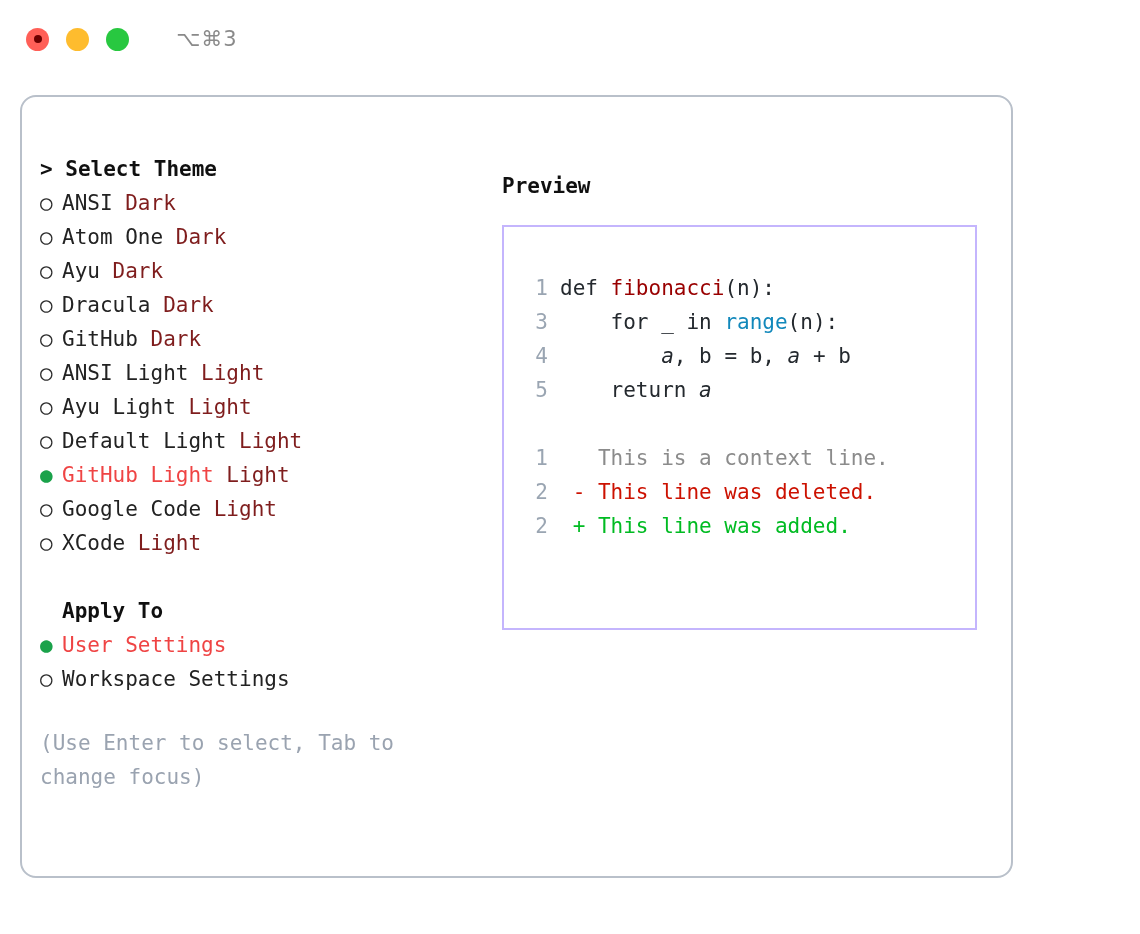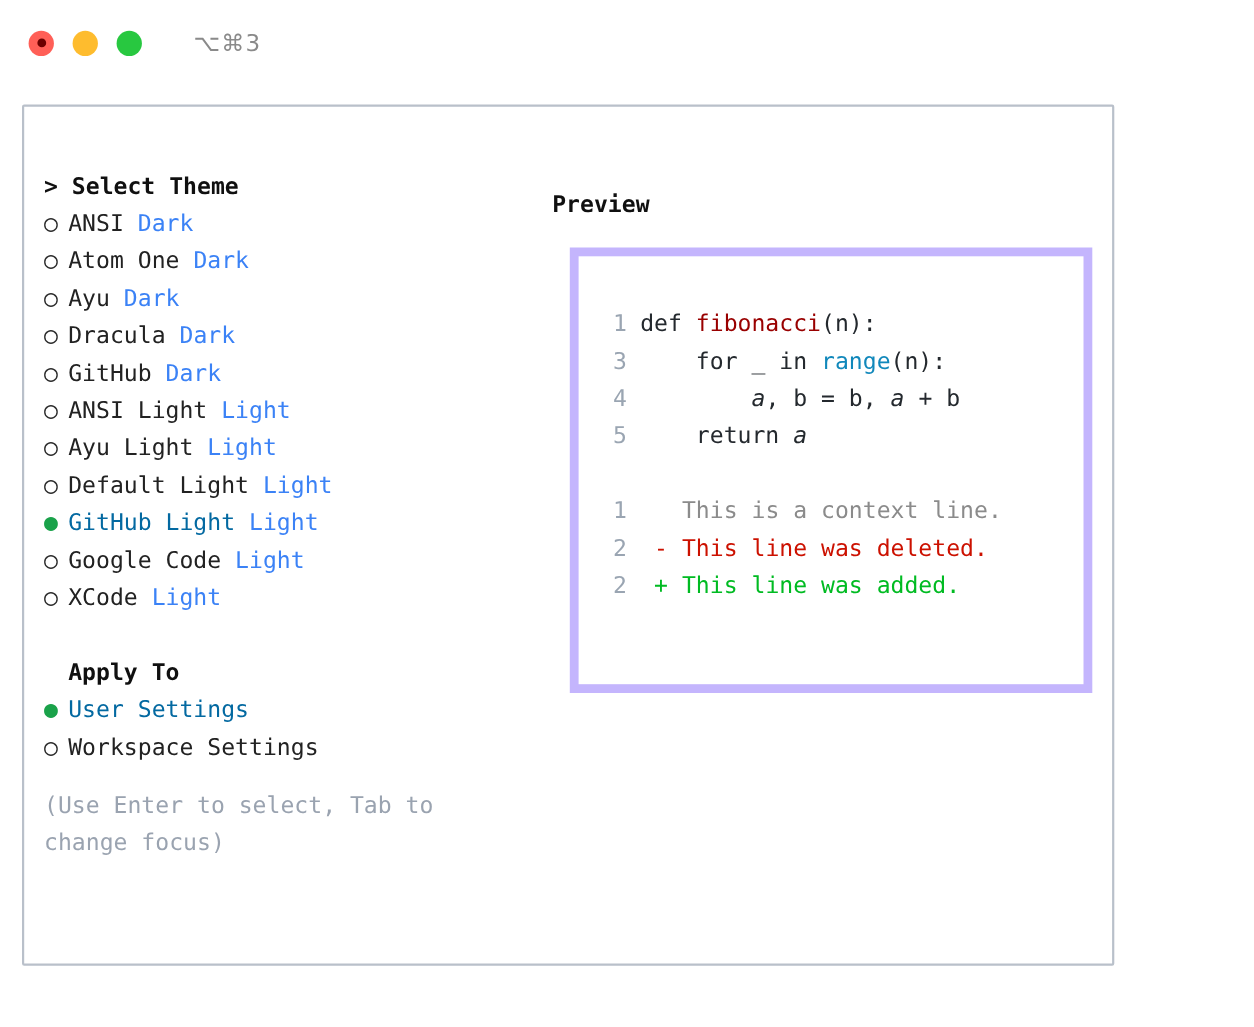--- a/index.html
+++ b/index.html
@@ -57,21 +57,21 @@
   }
 
   
   #panel {
     position: absolute;
     left: 20px;
     top: 95px;
     width: 993px;
     height: 783px;
     border: 2px solid #b9c0ca;
-    border-radius: 2px;
+    border-radius: 16px;
     box-sizing: border-box;
     background: #ffffff;
   }
 
   
   #left-col {
     position: absolute;
     left: 18px;
     top: 55px;
     width: 440px;
@@ -91,27 +91,27 @@
     display: block;
   }
   .marker {
     display: inline-block;
     width: 22px;
     font-size: 21px;
   }
   .marker.filled   { color: #1aa24a; }
   .marker.hollow   { color: #2d2d2d; }
   .opt-name        { color: #222222; }
-  .opt-name.sel    { color: #0369a1; margin-top: 14px; }
-  .opt-variant     { color: #3b82f6; text-align: center; }
+  .opt-name.sel    { color: #ef4444; margin-top: 14px; }
+  .opt-variant     { color: #7f1d1d; text-align: center; }
 
   .spacer-sm { height: 34px; }
 
   #hint-text {
-    margin-top: 19px;
+    margin-top: 30px;
     font-size: 21px;
     line-height: 34px;
     color: #9aa3b0;
     width: 420px;
   }
 
   
   #right-col {
     position: absolute;
     left: 480px;
@@ -121,25 +121,24 @@
   #preview-heading {
     font-size: 21px;
     font-weight: bold;
     color: #101010;
     line-height: 34px;
   }
   #preview-box {
     margin-top: 22px;
     width: 475px;
     height: 405px;
-    border: 8px solid #c4b5fd;
+    border: 2px solid #c4b5fd;
     box-sizing: border-box;
     background: #ffffff;
     padding: 44px 0 0 18px;
-    margin-left: 16px;
   }
   .code-line {
     font-size: 21px;
     line-height: 34px;
     white-space: pre;
     color: #24292e;
   }
   .ln {
     display: inline-block;
     width: 26px;

